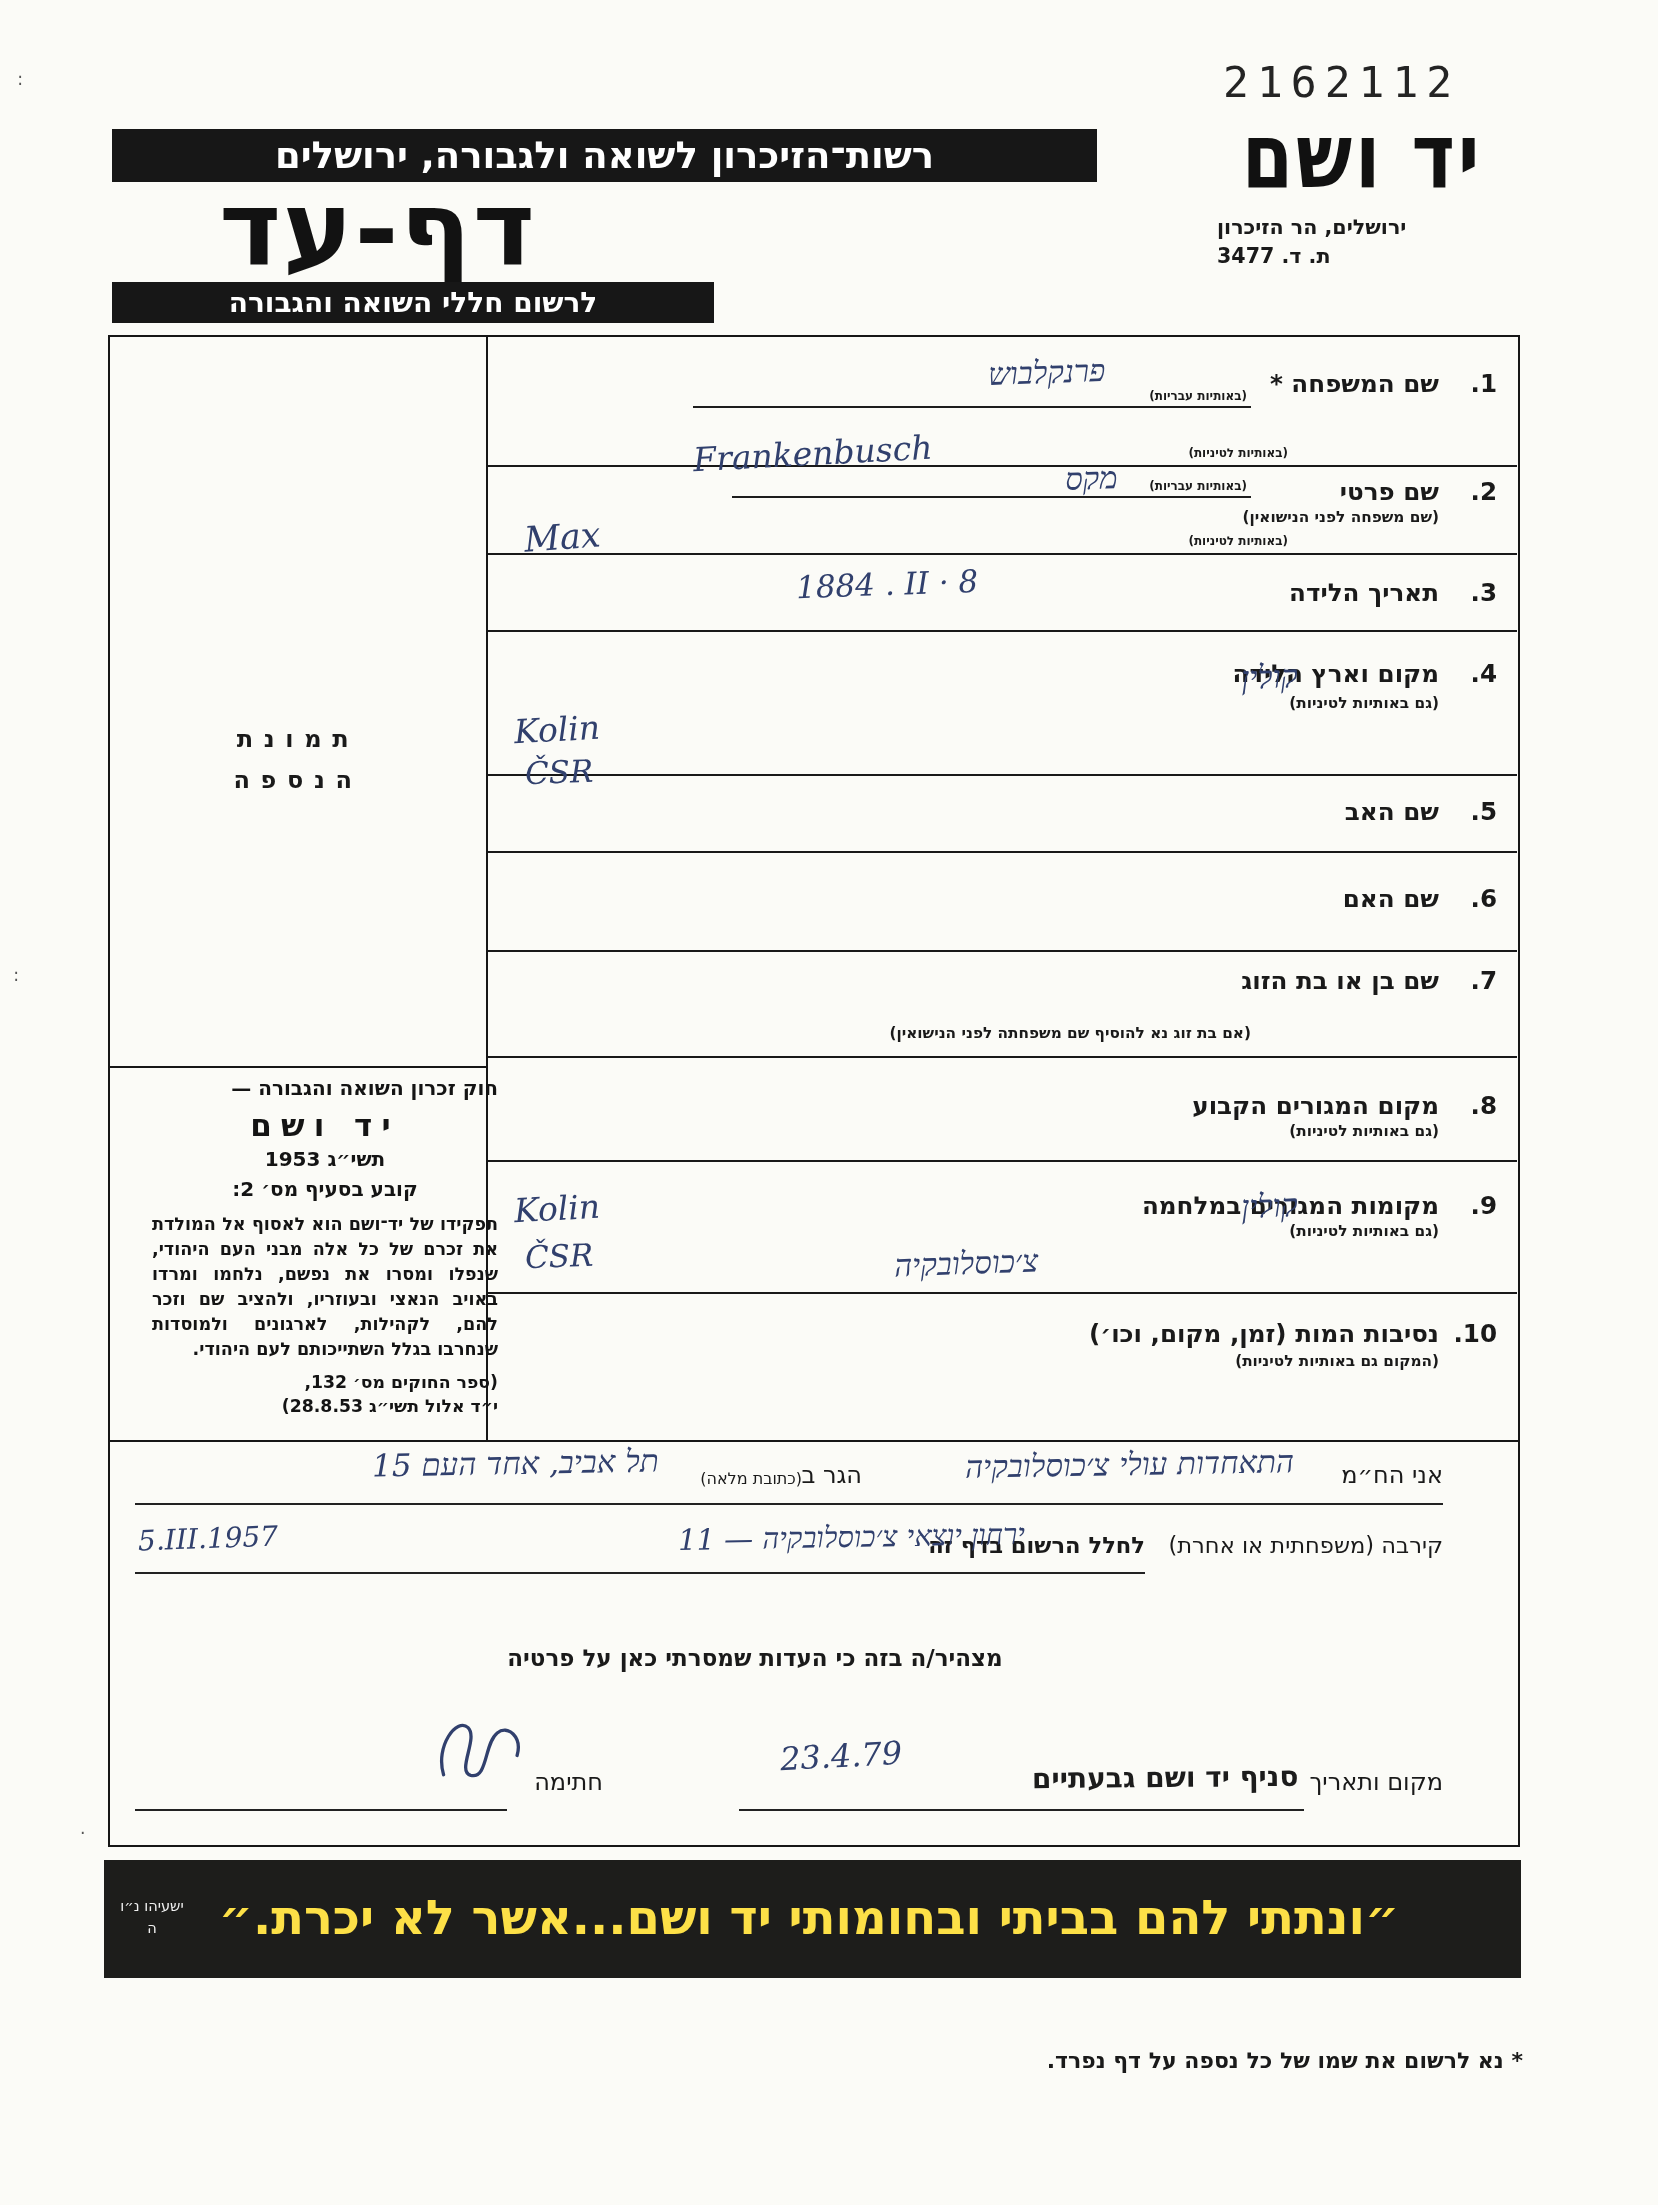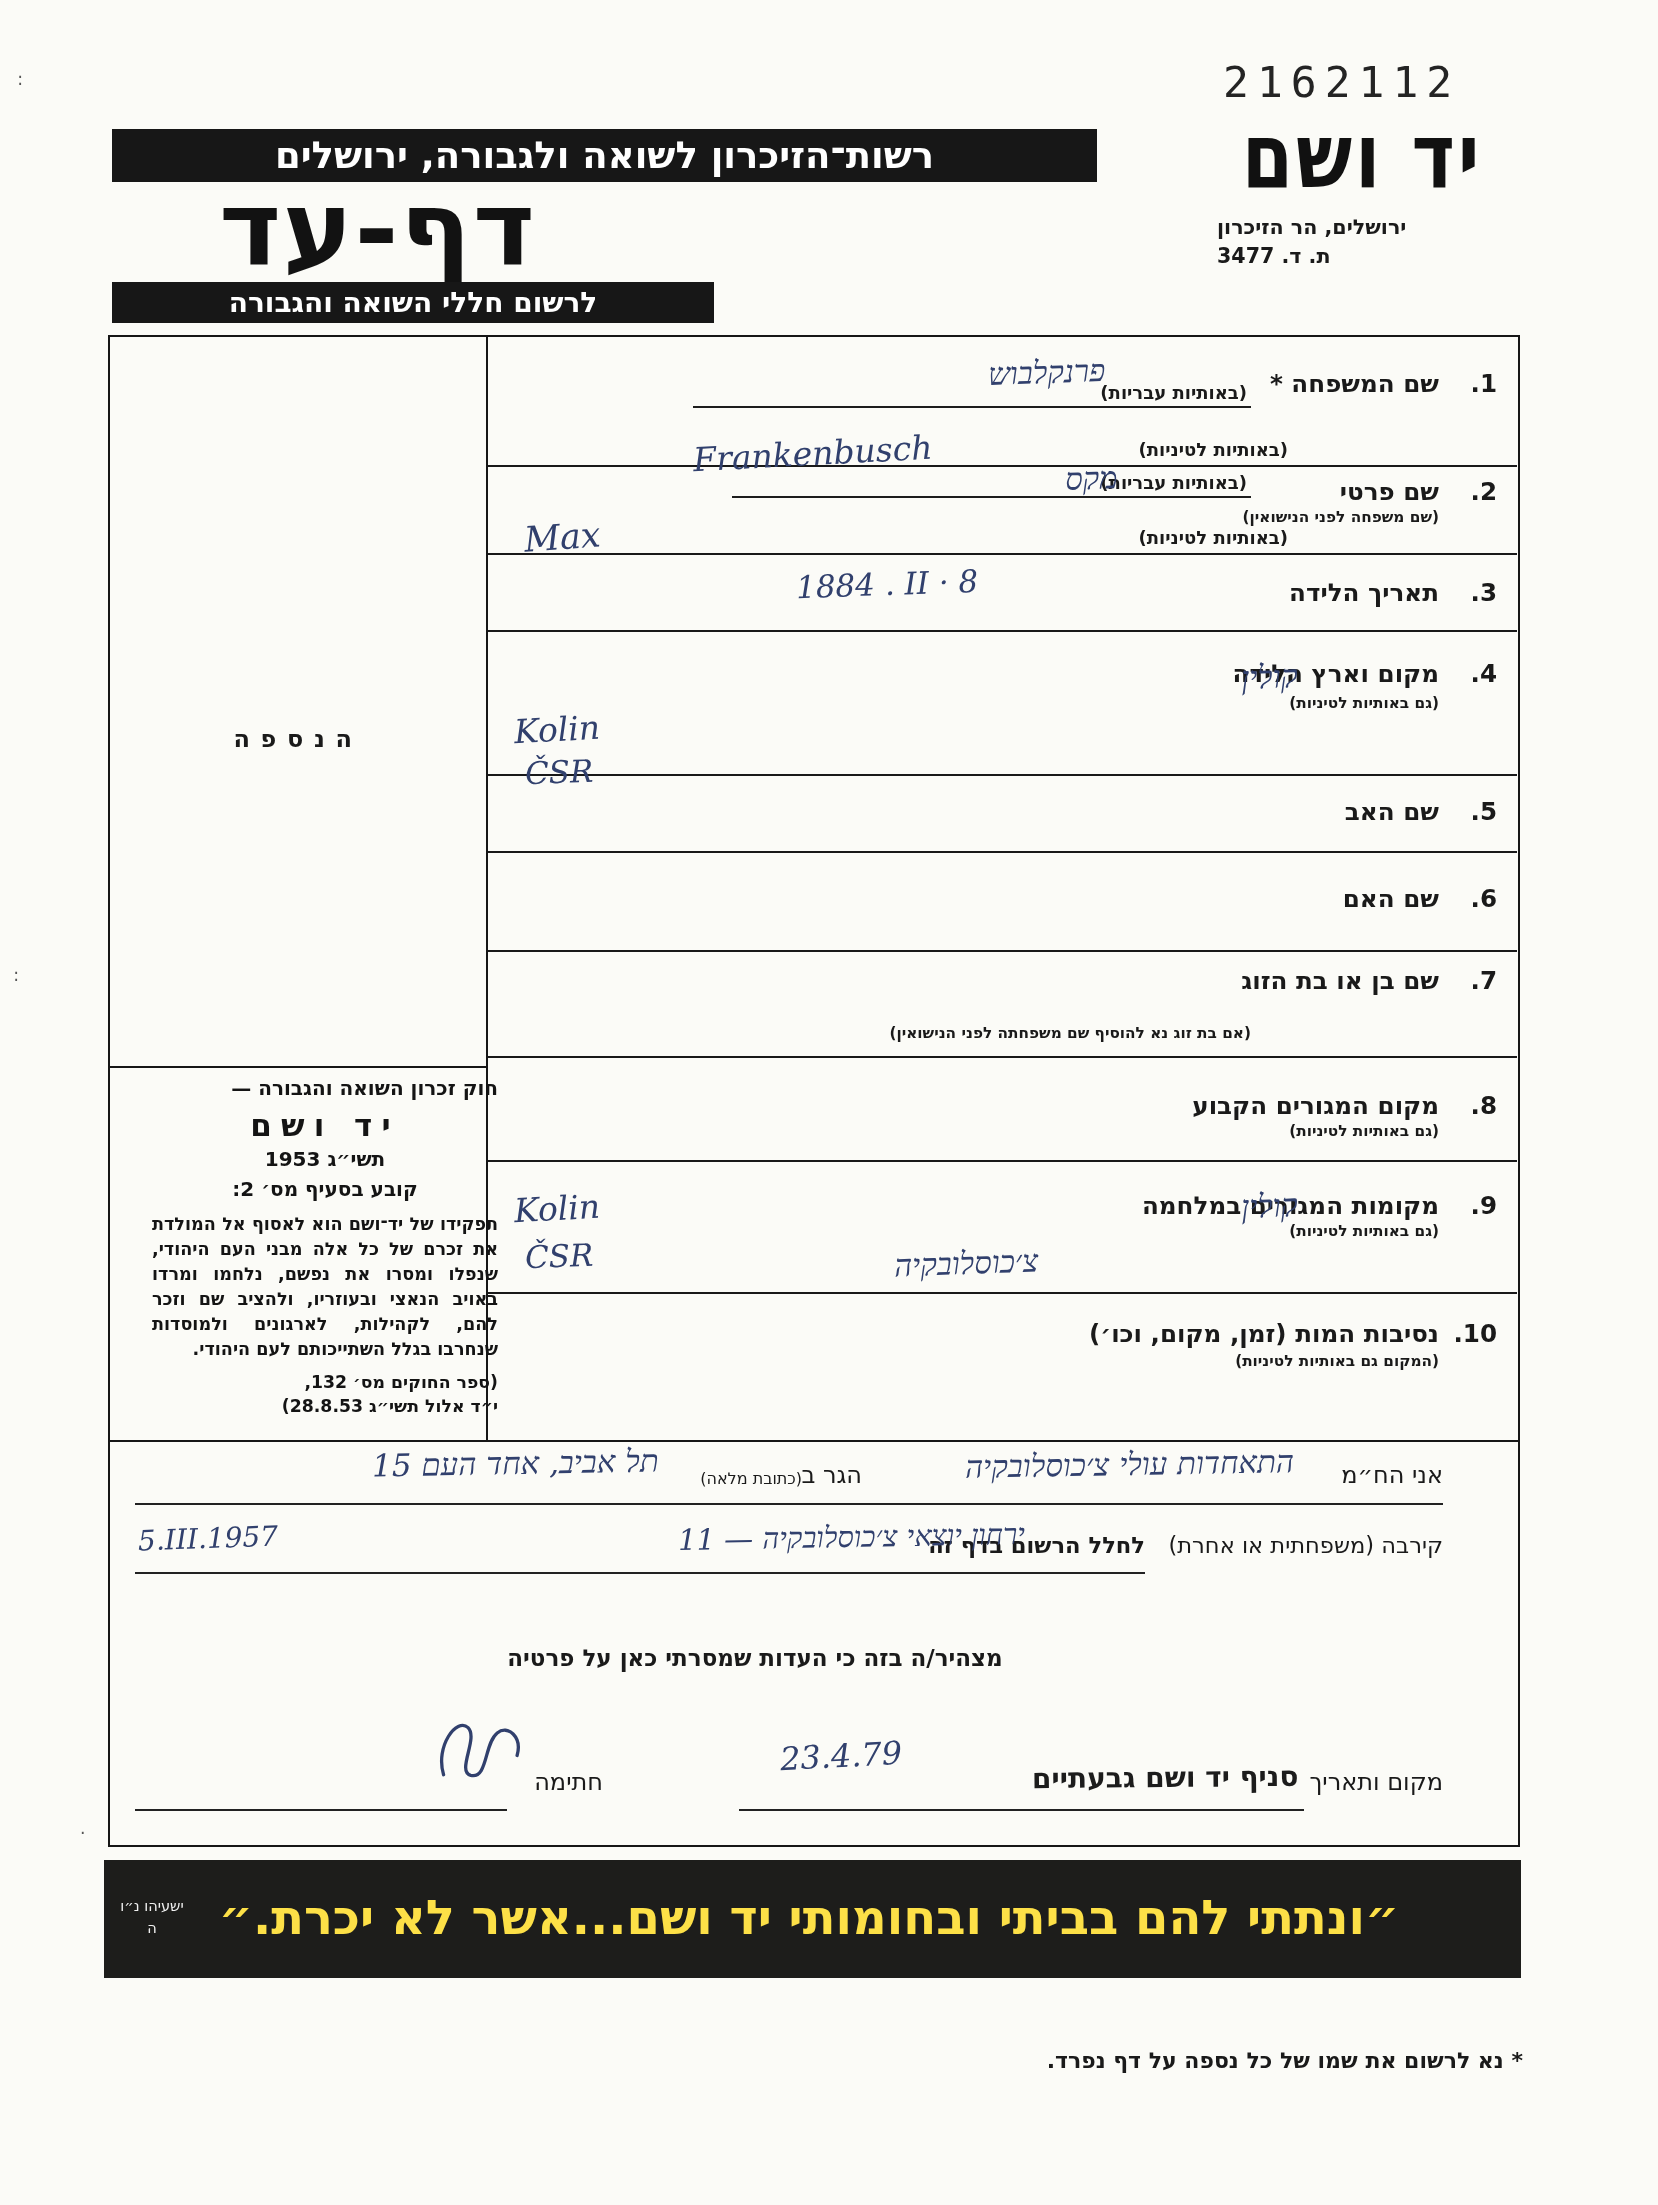--- a/index.html
+++ b/index.html
@@ -65,21 +65,21 @@
   .r5{top:437px;height:77px;}
   .r6{top:514px;height:99px;}
   .r7{top:613px;height:106px;}
   .r8{top:719px;height:104px;}
   .r9{top:823px;height:132px;}
   .r10{top:955px;height:148px;border-bottom:none;}
   .fnum{position:absolute;right:20px;font-size:24.6px;font-weight:bold;}
   .flabel{position:absolute;right:78px;font-size:24.6px;font-weight:bold;white-space:nowrap;}
   .fnote{position:absolute;font-size:15.3px;font-weight:bold;white-space:nowrap;}
   .wline{position:absolute;border-bottom:2px solid #1d1d1d;}
-  .wcap{position:absolute;font-size:18px;font-weight:bold;white-space:nowrap;}
+  .wcap{position:absolute;font-size:12px;font-weight:bold;white-space:nowrap;}
   .hand{
     font-family:"DejaVu Serif","Liberation Serif",serif;font-style:italic;
     color:#31406d;position:absolute;white-space:nowrap;z-index:3;
   }
   .lat{direction:ltr;}
   
   .r1 .fnum,.r1 .flabel{top:32px;}
   .r1-lineA{top:41px;right:266px;width:558px;height:28px;}
   .r1-lineA .wcap{right:4px;bottom:2.7px;}
   .r1-handA{right:412px;top:17.3px;font-size:31px;transform:rotate(-2deg);}
@@ -175,20 +175,21 @@
     <div class="logo-text">יד ושם</div>
     <div class="logo-city">ירושלים, הר הזיכרון</div>
     <div class="logo-pob">ת. ד. 3477</div>
   </div>
 
   <div class="box">
     <div class="vdivider"></div>
     <div class="section-line"></div>
 
     <div class="photo-label">
+      <div>תמונת</div>
       <div>הנספה</div>
     </div>
     <div class="leftcol-line"></div>
     <div class="law">
       <div class="law-intro">חוק זכרון השואה והגבורה —</div>
       <div class="law-name">יד ושם</div>
       <div class="law-year">תשי״ג 1953</div>
       <div class="law-clause">קובע בסעיף מס׳ 2:</div>
       <div class="law-body">תפקידו של יד־ושם הוא לאסוף אל המולדת את זכרם של כל אלה מבני העם היהודי, שנפלו ומסרו את נפשם, נלחמו ומרדו באויב הנאצי ובעוזריו, ולהציב שם וזכר להם, לקהילות, לארגונים ולמוסדות שנחרבו בגלל השתייכותם לעם היהודי.</div>
       <div class="law-ref">

